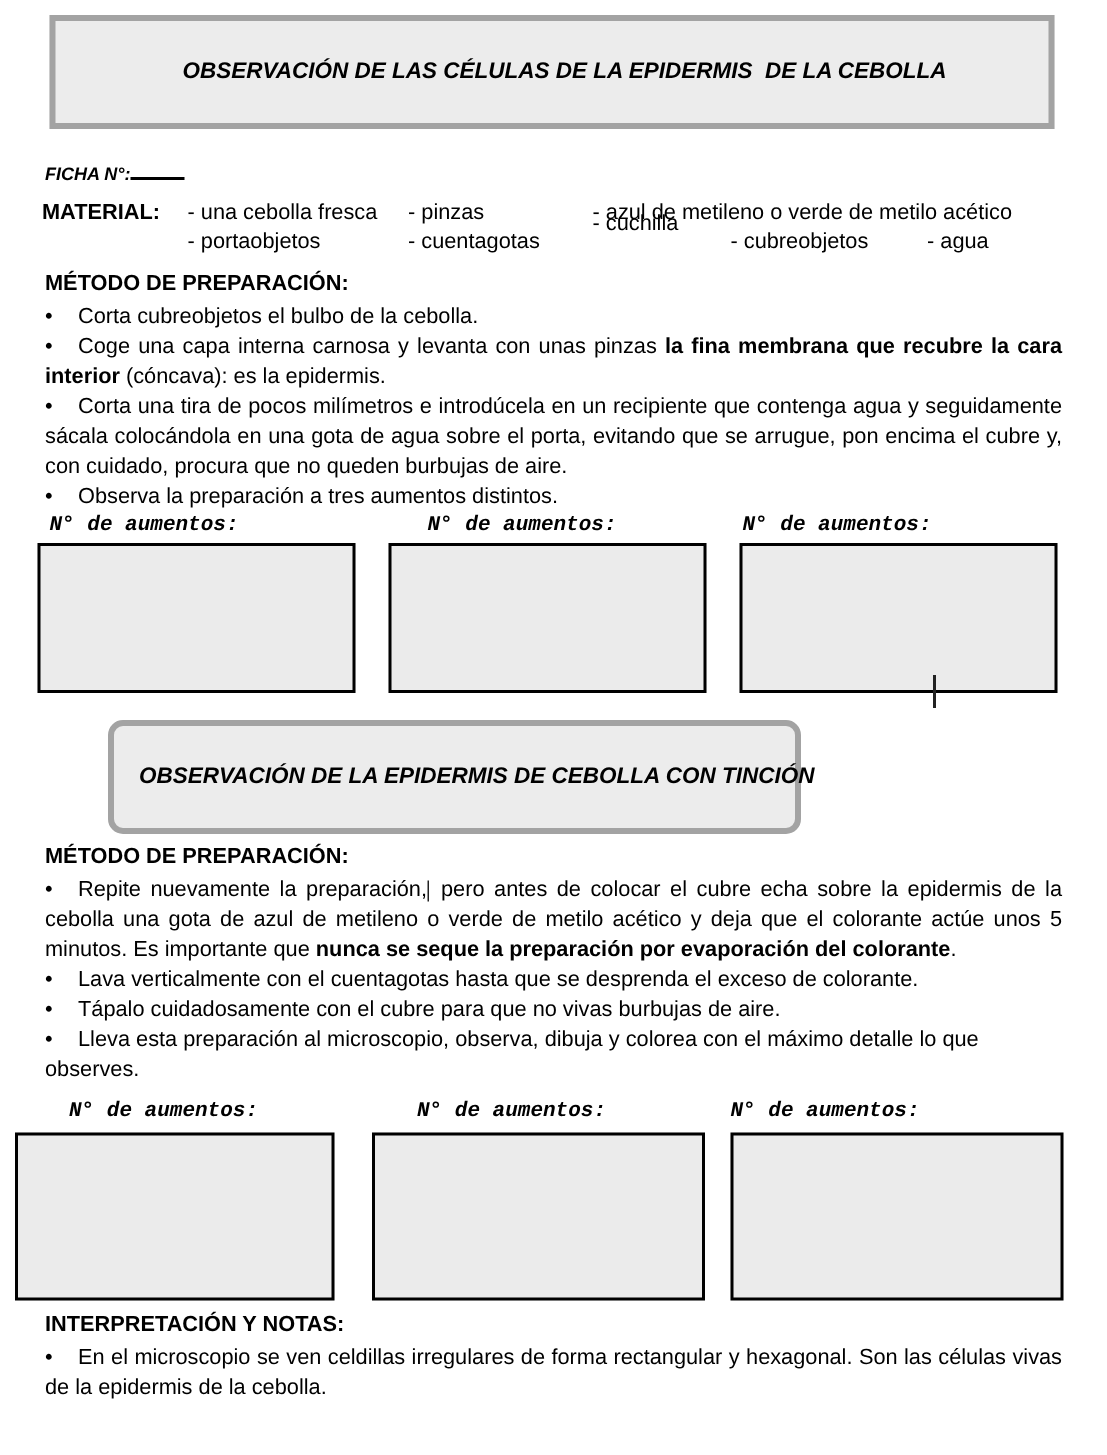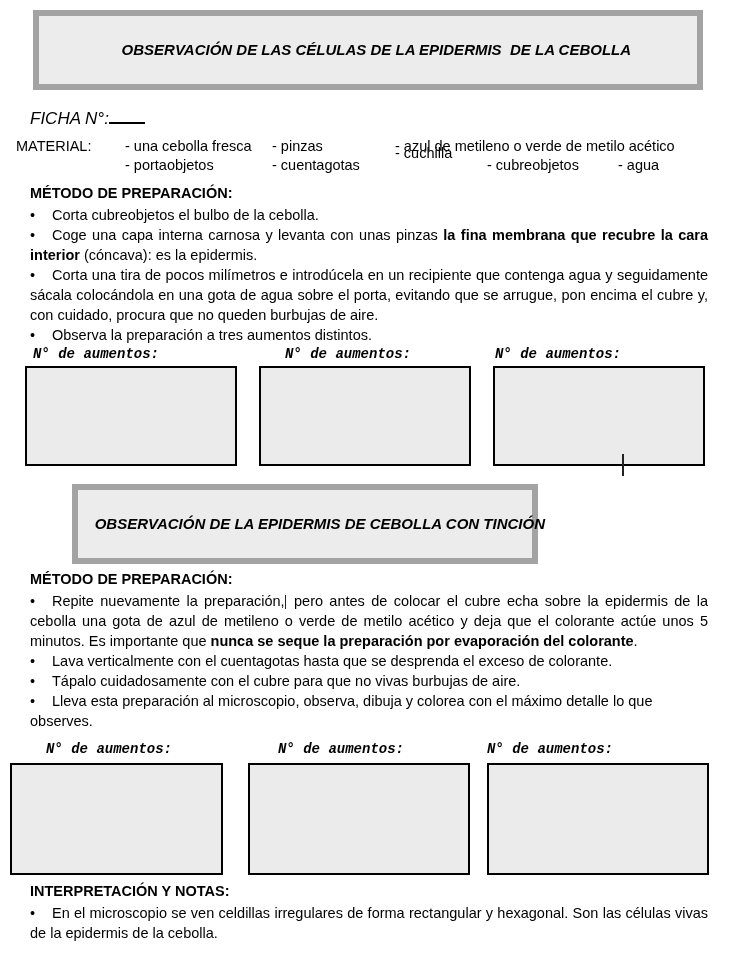--- a/index.html
+++ b/index.html
@@ -5,55 +5,55 @@
   html,body { margin:0; padding:0; background:#ffffff; }
   .page {
     position:relative;
     width:738px; height:970px;
     background:#ffffff;
     font-family:"Liberation Sans", sans-serif;
     color:#000;
     overflow:hidden;
   }
   .title-box {
-    border:6px solid #a3a3a3;
+    border:4px solid #a3a3a3;
     background:#ececec;
     text-align:center;
     font-weight:bold;
     font-style:italic;
     font-size:15px;
     line-height:22px;
     padding:1px 0;
     white-space:pre;
   }
   #title1 { margin:10px 35px 0 33px; }
-  #title2 { margin:18px 0 0 72px; width:454px; }
+  #title2 { margin:18px 0 0 72px; width:454px;border-radius:10px; }
   .field-line {
     margin:10px 30px;
-    font-weight:normal;
+    font-weight:bold;
     font-style:italic;
-    font-size:17px;
+    font-size:12px;
     height:18px;
     white-space:nowrap;
   }
   #ficha-line { margin-top:18px; }
   #nombre-line { margin-top:14px; }
   .uline {
     display:inline-block;
     border-bottom:2px solid #000;
     height:14px;
     vertical-align:baseline;
   }
   .material {
     position:relative;
     height:39px;
     margin-top:12px;
     font-size:14.5px;
   }
-  .material .mlabel { position:absolute; left:16px; top:0; font-weight:normal; }
+  .material .mlabel { position:absolute; left:28px; top:0; font-weight:bold; }
   .material .mi { position:absolute; white-space:nowrap; }
   .h-bold {
     margin:6px 30px 0 30px;
     font-weight:bold;
     font-size:14.5px;
     line-height:20px;
   }
   .bullet-p {
     margin:0 30px;
     font-size:14.5px;

